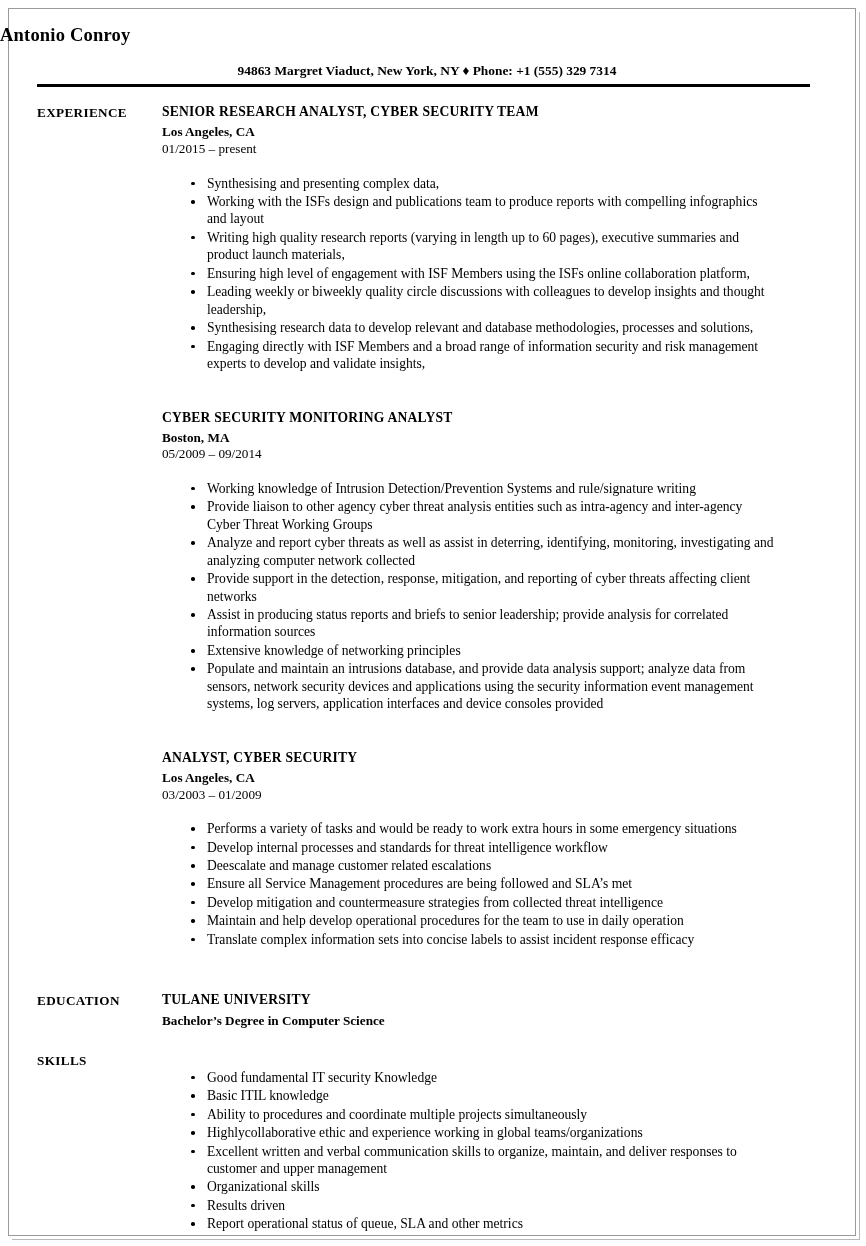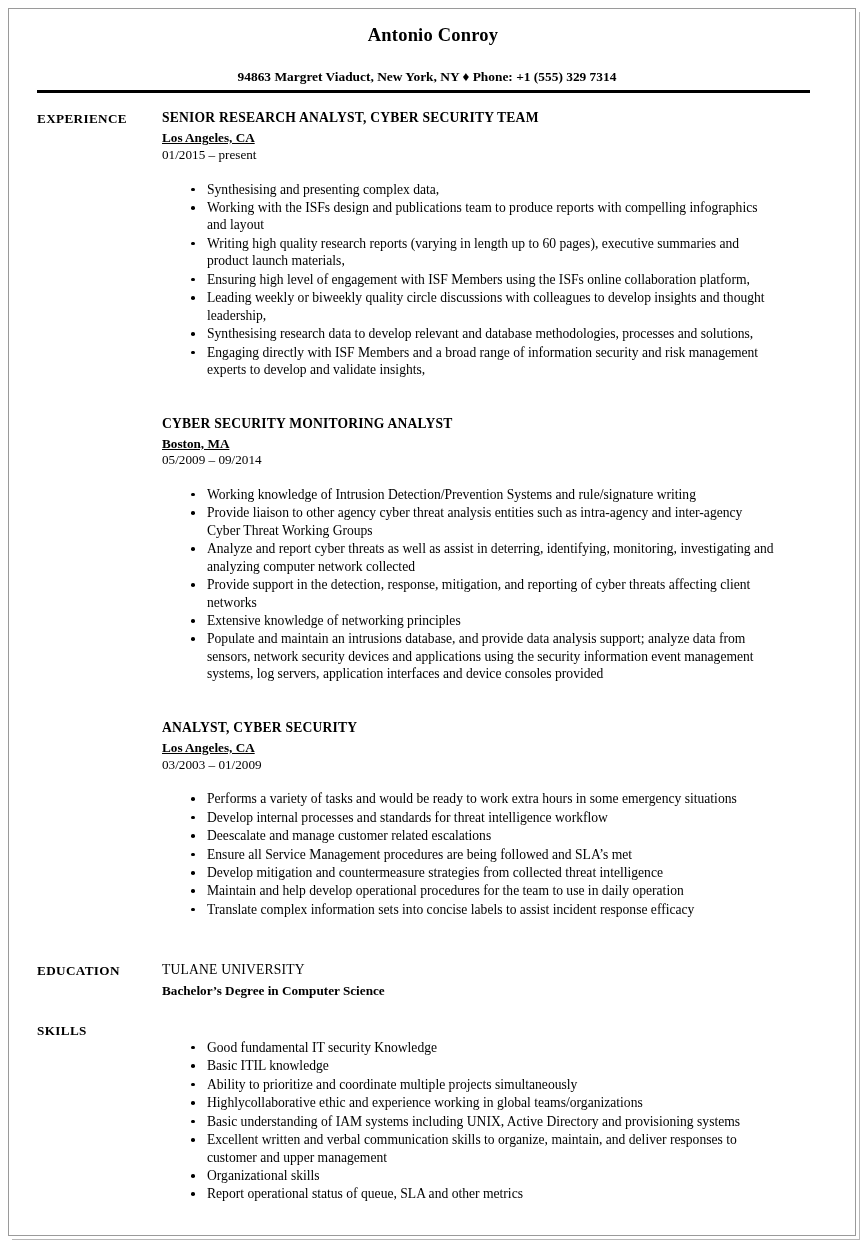--- a/index.html
+++ b/index.html
@@ -44,26 +44,26 @@
   .content {
     position: absolute;
     left: 0;
     top: 0;
     width: 866px;
     padding-top: 24px;
   }
 
   
   .hdr-name {
-    text-align: center;
+    text-align: left;
     font-weight: bold;
     font-size: 18.5px;
     letter-spacing: .2px;
     line-height: 1.25;
-    margin: 0 0 22px 0;
+    margin: 0 0 16px 0;
   }
   .hdr-contact {
     text-align: center;
     font-weight: bold;
     font-size: 13.4px;
     line-height: 1.2;
     margin: 0 12px 5px 0;
   }
   .hdr-rule {
     margin: 0 56px 0 37px;
@@ -99,21 +99,20 @@
     font-size: 13.6px;
     letter-spacing: .2px;
     line-height: 1.25;
     margin: 0 0 3px 0;
   }
   .job-location {
     font-weight: bold;
     font-size: 13.2px;
     line-height: 1.2;
     margin: 0 0 1px 0;
-    text-decoration: underline;
   }
   .job-dates {
     font-size: 13.2px;
     line-height: 1.25;
     margin: 0 0 1px 0;
   }
 
   
   ul.bullets {
     list-style: none;
@@ -136,21 +135,21 @@
     height: 3.6px;
     border-radius: 50%;
     background: #000;
   }
 
   .gap-job { height: 20px; }
   .gap-edu-skills { height: 22px; }
 
   
   .edu-school {
-    font-weight: normal;
+    font-weight: bold;
     font-size: 13.6px;
     letter-spacing: .2px;
     line-height: 1.25;
     margin: 0 0 4px 0;
   }
   .edu-degree {
     font-weight: bold;
     font-size: 13.2px;
     line-height: 1.25;
     margin: 0;
@@ -196,20 +195,21 @@
 
         <div class="job">
           <div class="job-title">CYBER SECURITY MONITORING ANALYST</div>
           <div class="job-location">Boston, MA</div>
           <div class="job-dates">05/2009 – 09/2014</div>
           <ul class="bullets">
             <li>Working knowledge of Intrusion Detection/Prevention Systems and rule/signature writing</li>
             <li>Provide liaison to other agency cyber threat analysis entities such as intra-agency and inter-agency Cyber Threat Working Groups</li>
             <li>Analyze and report cyber threats as well as assist in deterring, identifying, monitoring, investigating and analyzing computer network collected</li>
             <li>Provide support in the detection, response, mitigation, and reporting of cyber threats affecting client networks</li>
+            <li>Assist in producing status reports and briefs to senior leadership; provide analysis for correlated information sources</li>
             <li>Extensive knowledge of networking principles</li>
             <li>Populate and maintain an intrusions database, and provide data analysis support; analyze data from sensors, network security devices and applications using the security information event management systems, log servers, application interfaces and device consoles provided</li>
           </ul>
         </div>
 
         <div class="gap-job"></div>
 
         <div class="job">
           <div class="job-title">ANALYST, CYBER SECURITY</div>
           <div class="job-location">Los Angeles, CA</div>
@@ -239,24 +239,24 @@
     </div>
 
     <div class="gap-edu-skills"></div>
 
     <div class="section">
       <div class="sec-label">SKILLS</div>
       <div class="sec-body">
         <ul class="bullets">
           <li>Good fundamental IT security Knowledge</li>
           <li>Basic ITIL knowledge</li>
-          <li>Ability to prioritize and coordinate multiple projects simultaneously</li>
+          <li>Ability to procedures and coordinate multiple projects simultaneously</li>
           <li>Highlycollaborative ethic and experience working in global teams/organizations</li>
-          <li>Basic understanding of IAM systems including UNIX, Active Directory and provisioning systems</li>
           <li>Excellent written and verbal communication skills to organize, maintain, and deliver responses to customer and upper management</li>
           <li>Organizational skills</li>
+          <li>Results driven</li>
           <li>Report operational status of queue, SLA and other metrics</li>
         </ul>
       </div>
     </div>
 
   </div>
 </div>
 
 </body></html>

